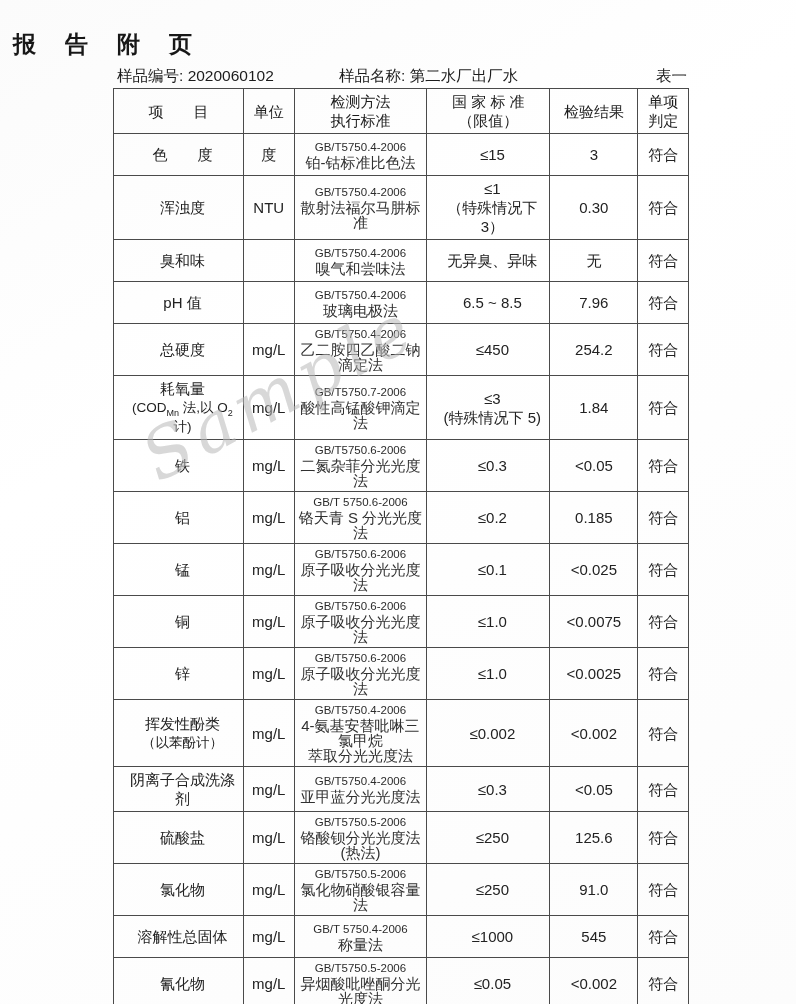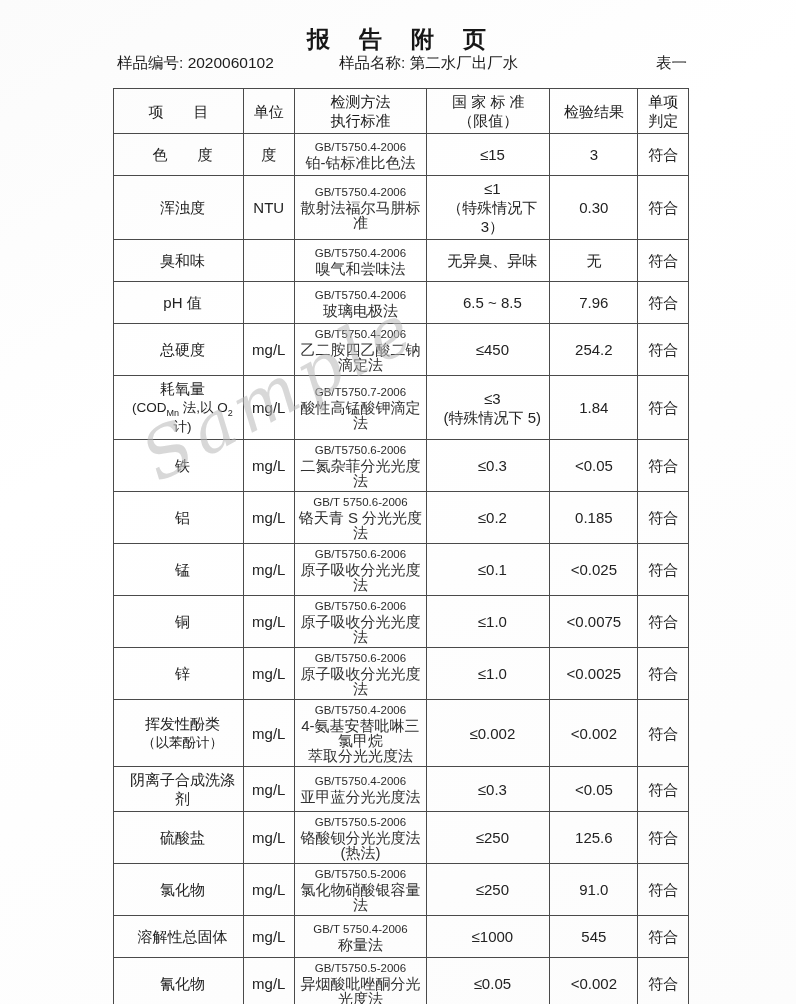--- a/index.html
+++ b/index.html
@@ -6,28 +6,27 @@
   body {
     width:796px; height:1004px;
     background:#fdfdfd;
     font-family:"Liberation Sans","DejaVu Sans",sans-serif;
     color:#1f1f1f;
     position:relative;
     overflow:hidden;
   }
   .page { position:absolute; inset:0; background:linear-gradient(150deg,#fbfbfb 0%,#ffffff 35%,#fcfcfc 100%); }
   .title {
-    margin:0; padding-top:24px;
-    text-align:center;
+    margin:13px; padding-top:16px;
     font-size:23px; font-weight:bold;
     letter-spacing:3px;
     color:#171717;
   }
   .info-row {
-    position:absolute; left:113px; top:53px; width:576px; height:22px;
+    position:absolute; left:113px; top:66px; width:576px; height:22px;
     font-size:15.5px; color:#1c1c1c;text-align:center;
   }
   .info-left  { position:absolute; left:4px;  top:0; }
   .info-mid   { position:absolute; left:226px; top:0; }
   .info-right { position:absolute; right:2px; top:0; }
   .table-wrap { position:absolute; left:113px; top:88px; width:576px; }
   table { width:100%; border-collapse:collapse; table-layout:fixed; }
   th, td {
     border:1px solid #4a4a4a;
     text-align:center; vertical-align:middle;

